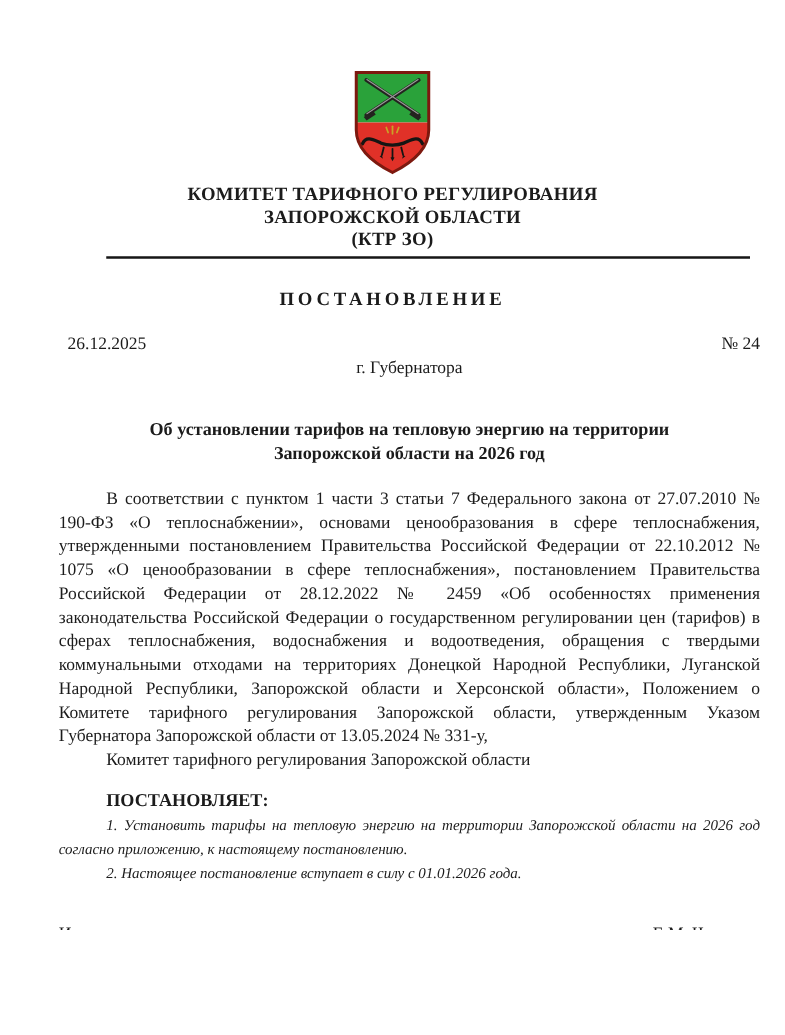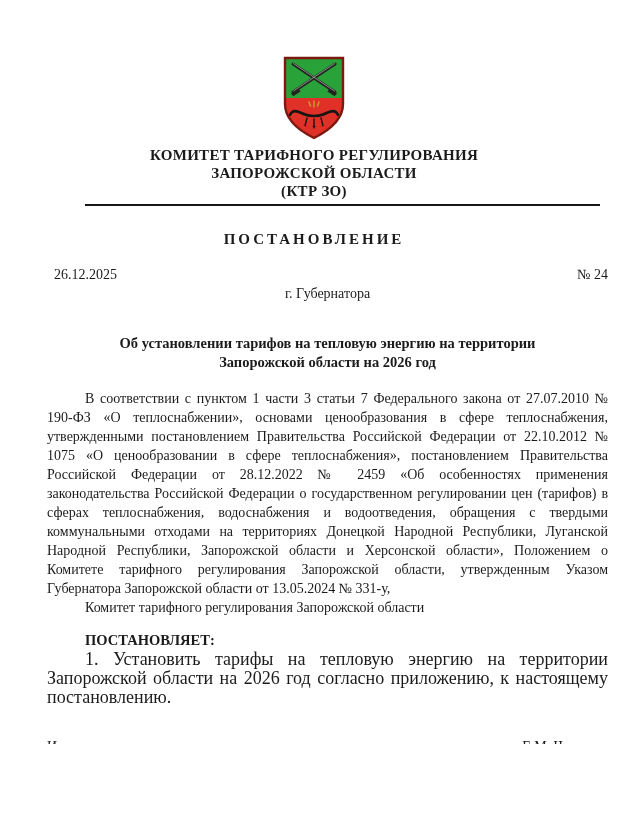--- a/index.html
+++ b/index.html
@@ -80,22 +80,23 @@
     margin: 14px 0 0 0;
     text-indent: 38px;
     font-weight: bold;
     font-size: 14.5px;
     line-height: 19px;
   }
   .point {
     margin: 0;
     text-align: justify;
     text-indent: 38px;
-    font-size: 18px;
+    font-size: 12px;
     line-height: 19px;
+    font-style: italic;
   }
   .signature-row {
     margin-top: 32px;
     display: flex;
     justify-content: space-between;
     align-items: baseline;
     font-size: 14px;
     padding-left: 0px;
   }
 </style>
@@ -164,20 +165,21 @@
 
     <div class="doc-title">Об установлении тарифов на тепловую энергию на территории Запорожской области на 2026 год</div>
 
     <p class="preamble">В соответствии с пунктом 1 части 3 статьи 7 Федерального закона от 27.07.2010 № 190-ФЗ «О теплоснабжении», основами ценообразования в сфере теплоснабжения, утвержденными постановлением Правительства Российской Федерации от 22.10.2012 № 1075 «О ценообразовании в сфере теплоснабжения», постановлением Правительства Российской Федерации от 28.12.2022 № 2459 «Об особенностях применения законодательства Российской Федерации о государственном регулировании цен (тарифов) в сферах теплоснабжения, водоснабжения и водоотведения, обращения с твердыми коммунальными отходами на территориях Донецкой Народной Республики, Луганской Народной Республики, Запорожской области и Херсонской области», Положением о Комитете тарифного регулирования Запорожской области, утвержденным Указом Губернатора Запорожской области от 13.05.2024 № 331-у,</p>
 
     <p class="issuer-line">Комитет тарифного регулирования Запорожской области</p>
 
     <p class="resolves-heading">ПОСТАНОВЛЯЕТ:</p>
 
     <p class="point">1. Установить тарифы на тепловую энергию на территории Запорожской области на 2026 год согласно приложению, к настоящему постановлению.</p>
+    <p class="point">2. Настоящее постановление вступает в силу с 01.01.2026 года.</p>
 
     <div class="signature-row">
       <span>И.о. председателя</span>
       <span>Е.М. Челакова</span>
     </div>
 
   </div>
 
 </div>
 

